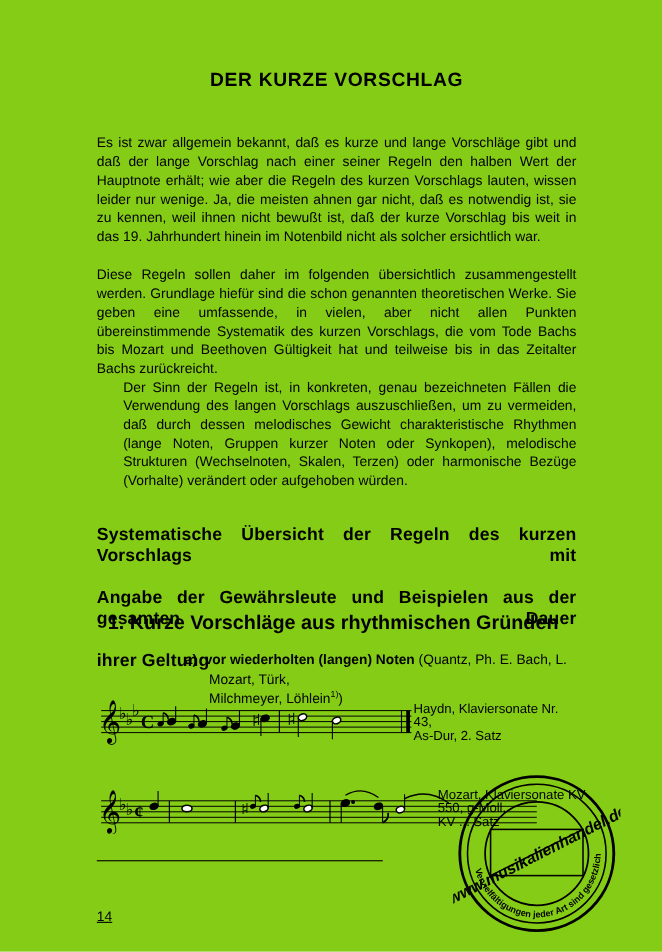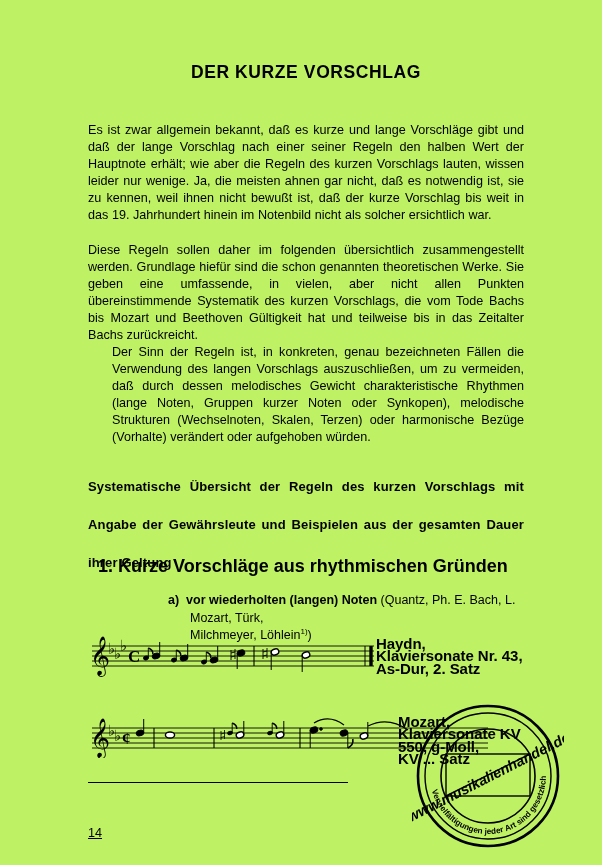--- a/index.html
+++ b/index.html
@@ -11,21 +11,21 @@
     width: 602px;
     height: 865px;
     position: relative;
     overflow: hidden;
     font-family: "Liberation Sans", sans-serif;
     color: #000000;
   }
   .page {
     position: absolute;
     inset: 0;
-    background: #bef264;
+    background: #84cc16;
   }
   .content {
     position: absolute;
     left: 88px;
     top: 0;
     width: 436px;
     height: 865px;
   }
 
   
@@ -53,21 +53,21 @@
   .p2 { left: 0px;  top: 242px; width: 436px; }
   .p3 { left: 24px; top: 344px; width: 412px; }
 
   
   .sec-heading {
     position: absolute;
     left: 0;
     top: 477px;
     width: 436px;
     text-align: center;
-    font-size: 13px;
+    font-size: 16px;
     font-weight: bold;
     line-height: 19px;
     letter-spacing: 0.15px;
   }
   .sec-heading .ln {
     display: block;
     text-align: justify;
     text-justify: inter-word;
   }
   .sec-heading .ln:last-child {
@@ -124,24 +124,23 @@
     position: absolute;
     left: 0px;
     top: 706px;
     width: 436px;
     height: 52px;
   }
   .music-svg { display: block; }
 
   .ex-caption {
     position: absolute;
-    font-size: 15px;
+    font-size: 12px;
     line-height: 12.4px;
     letter-spacing: -0.05px;
-    font-weight: bold;
   }
   .cap1 { left: 288px; top: 638px; width: 150px; }
   .cap2 { left: 310px; top: 716px; width: 150px; }
 
   
   .fn-rule {
     position: absolute;
     left: 0px;
     top: 782px;
     width: 260px;

